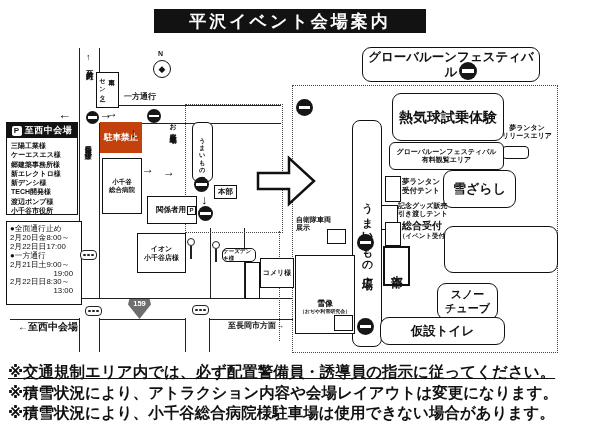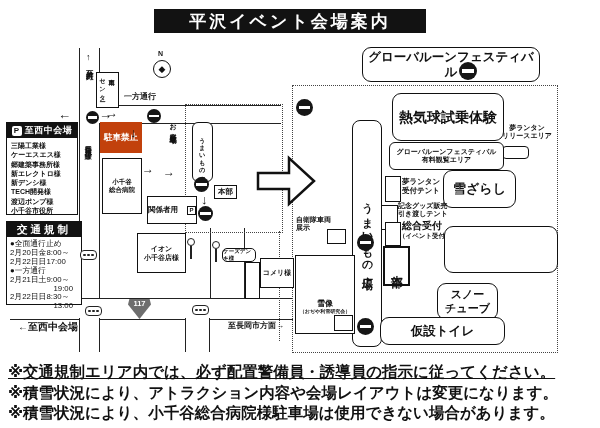--- a/index.html
+++ b/index.html
@@ -79,21 +79,20 @@
     <div>郷建築事務所様</div>
     <div>新エレクトロ様</div>
     <div>新デンシ様</div>
     <div>TECH開発様</div>
     <div>渡辺ポンプ様</div>
     <div>小千谷市役所</div>
   </div>
 </div>
 
 <div class="sidepanel" style="left:6px;top:221px;width:76px;height:84px">
-  <div class="phead" style="height:15px;font-size:10.5px;letter-spacing:3px">交通規制</div>
   <div class="tlines">
     <div>●全面通行止め</div>
     <div>2月20日金8:00～</div>
     <div>2月22日日17:00</div>
     <div>●一方通行</div>
     <div>2月21日土9:00～</div>
     <div class="tr-right">19:00</div>
     <div>2月22日日8:30～</div>
     <div class="tr-right">13:00</div>
   </div>
@@ -124,38 +123,38 @@
 </div>
 
 <div class="lbl vtext" style="left:169px;top:118px;height:56px;font-size:7px">お客様駐車場</div>
 
 <div class="rbox" style="left:192px;top:122px;width:19px;height:58px;border-radius:6px">
   <div class="vtext" style="font-size:6.2px;letter-spacing:0.5px">うまいもの広場</div>
 </div>
 
 <div class="box" style="left:214px;top:185px;width:21px;height:12px;border-width:1.5px;display:flex;align-items:center;justify-content:center;font-size:7.5px;font-weight:bold">本部</div>
 
-<div class="box" style="left:147px;top:196px;width:48px;height:26px;display:flex;align-items:center;justify-content:space-between;gap:1px;font-size:7.5px;font-weight:bold">
+<div class="box" style="left:147px;top:196px;width:48px;height:26px;display:flex;align-items:center;justify-content:flex-end;gap:1px;font-size:7.5px;font-weight:bold">
   <span>関係者用</span>
   <span style="border:1px solid #111;font-size:6px;width:7px;height:7px;display:flex;align-items:center;justify-content:center">P</span>
 </div>
 
 <div class="box" style="left:137px;top:233px;width:47px;height:38px;display:flex;flex-direction:column;align-items:center;justify-content:center;text-align:center;font-size:7px;font-weight:bold;line-height:1.3">
   <div>イオン</div>
   <div>小千谷店様</div>
 </div>
 
 <div class="pole" style="left:190px;top:246px;height:13px"></div>
 <div class="pole" style="left:215px;top:249px;height:13px"></div>
 <div class="box" style="left:222px;top:248px;width:32px;height:12px;border-radius:5px;display:flex;align-items:center;justify-content:center;font-size:5.5px;font-weight:bold">ケーズデンキ様</div>
 
 <div class="box" style="left:245px;top:262px;width:13px;height:35px"></div>
 <div class="box" style="left:260px;top:258px;width:32px;height:28px;display:flex;align-items:center;justify-content:center;font-size:7px;font-weight:bold">コメリ様</div>
 
-<div class="shield">117</div>
+<div class="shield">159</div>
 
 <div class="sig" style="left:80px;top:250px">
     <i></i>
     <i></i>
     <i></i>
   </div>
 <div class="sig" style="left:85px;top:306px">
     <i></i>
     <i></i>
     <i></i>

